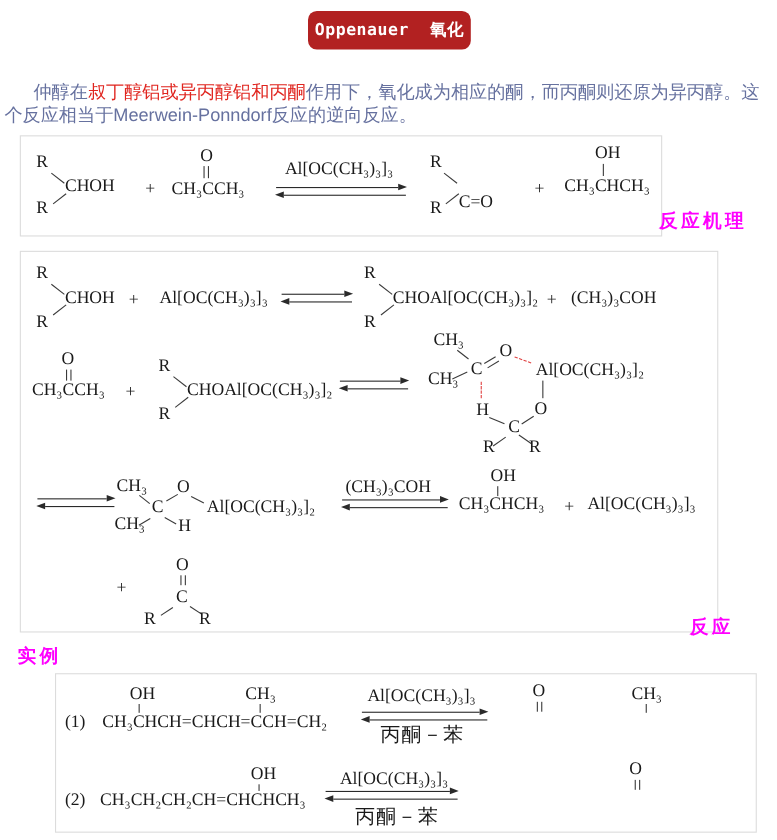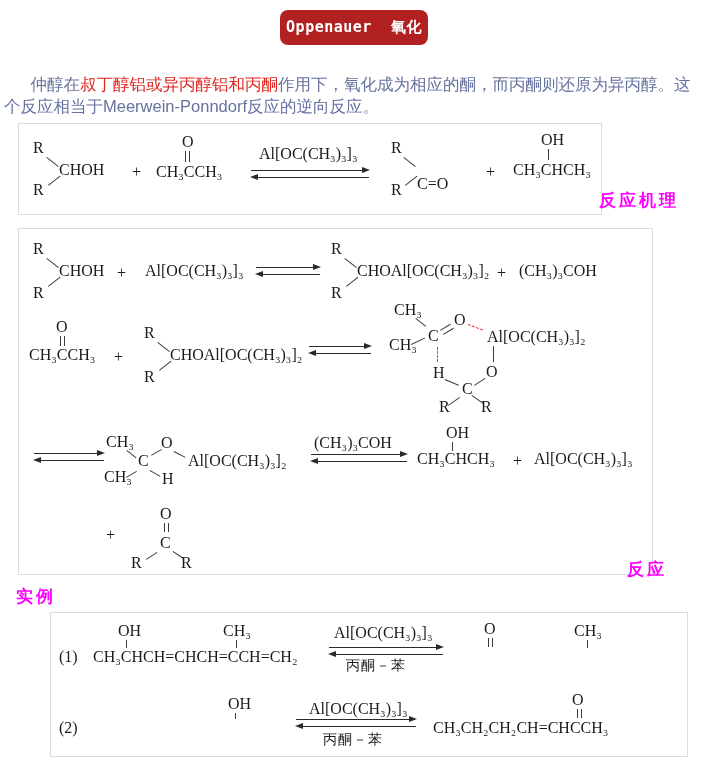--- a/index.html
+++ b/index.html
@@ -12,21 +12,21 @@
   .intro{position:absolute;left:4px;top:74px;width:699px;margin:0;font-size:16.5px;
          line-height:21px;color:#66719f;text-indent:1.6em;}
   .intro .red{color:#e0251f;font-family:Liberation Mono, monospace;}
   .panel{position:absolute;background:#fff;border:1px solid #dcdcdc;}
   #p1{left:18px;top:123px;width:582px;height:90px;}
   #p2{left:18px;top:228px;width:633px;height:345px;}
   #p3{left:50px;top:612px;width:636px;height:143px;}
   .seclab{position:absolute;color:#ff00ff;font-weight:bold;font-size:17px;letter-spacing:3px;}
   .f{position:absolute;font-family:"Liberation Serif","DejaVu Serif",serif;font-size:16px;
      line-height:1;color:#1a1a1a;white-space:pre;}
-  .cn{font-size:14px;letter-spacing:1px;}
+  .cn{font-size:18px;letter-spacing:1px;}
   
   .b{position:absolute;height:0;border-top:1.4px solid #3a3a3a;transform-origin:0 0;}
   .vb{position:absolute;width:0;border-left:1.4px solid #3a3a3a;}
   .vdb{position:absolute;width:2.6px;border-left:1.4px solid #3a3a3a;border-right:1.4px solid #3a3a3a;}
   .rb{border-top:1.4px dashed #e04040;}
   .rvb{position:absolute;width:0;border-left:1.4px dashed #e04040;}
   
   .eq{position:absolute;height:9px;}
   .eq .t{position:absolute;left:0;right:7px;top:0;border-top:1.4px solid #2a2a2a;}
   .eq .t i{position:absolute;right:-8px;top:-4.5px;width:0;height:0;
@@ -209,28 +209,28 @@
       </div>
     <span class="f cn" style="left:295px;top:46px">丙酮－苯</span>
     <span class="f" style="left:433px;top:8px">O</span>
     <div class="vdb" style="left:437px;top:25px;height:9px"></div>
     <span class="f" style="left:523px;top:10px">CH₃</span>
     <div class="vb" style="left:536px;top:27px;height:8px"></div>
 
     <span class="f" style="left:8px;top:107px">(2)</span>
     <span class="f" style="left:177px;top:83px">OH</span>
     <div class="vb" style="left:184px;top:100px;height:6px"></div>
+    <span class="f" style="left:40px;top:107px">CH₃CH₂CH₂CH=CHCHCH₃</span>
     <span class="f" style="left:258px;top:88px">Al[OC(CH₃)₃]₃</span>
     <div class="eq" style="left:245px;top:106px;width:120px">
         <span class="t">
           <i></i>
         </span>
         <span class="bm">
           <i></i>
         </span>
       </div>
     <span class="f cn" style="left:272px;top:120px">丙酮－苯</span>
     <span class="f" style="left:521px;top:79px">O</span>
     <div class="vdb" style="left:526px;top:96px;height:9px"></div>
-    <span class="f" style="left:382px;top:107px">CH₃CH₂CH₂CH=CHCCH₃</span>
   </div>
 
 </div>
 
 </body></html>

